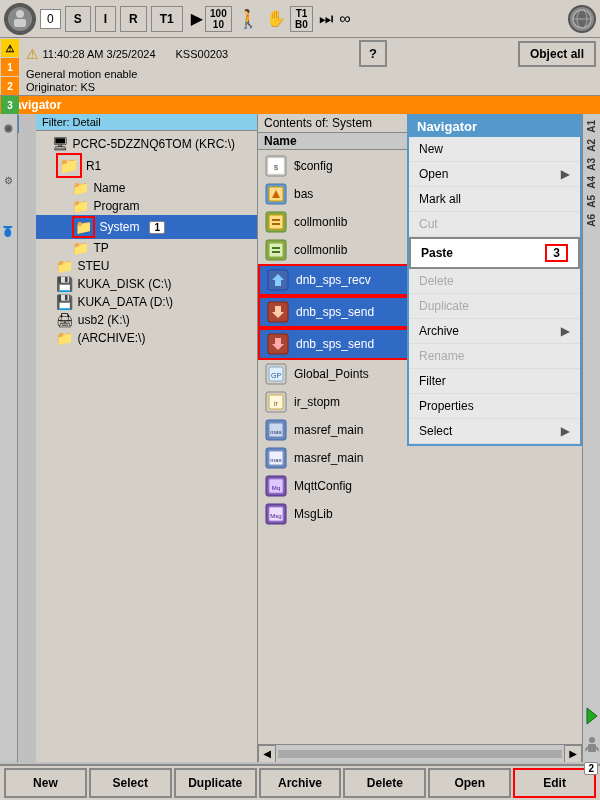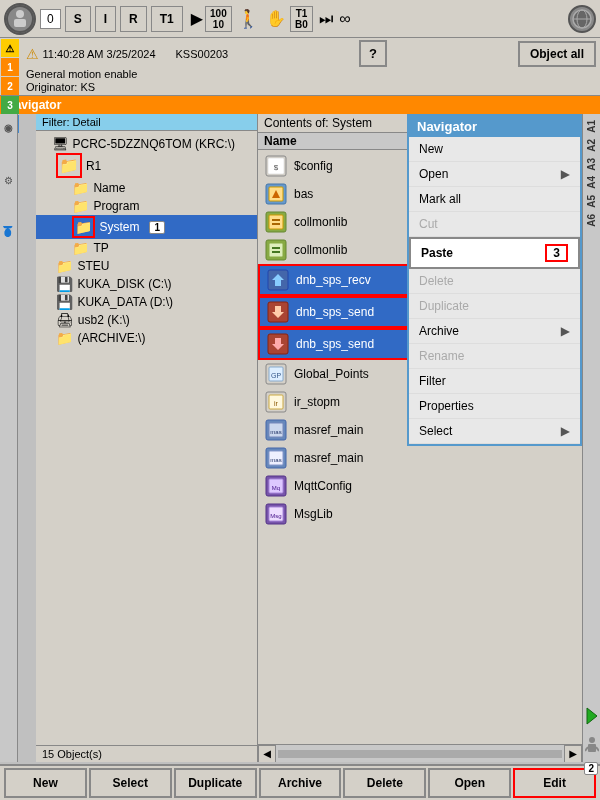--- a/index.html
+++ b/index.html
@@ -258,21 +258,20 @@
       <div class="tree-item" style="padding-left:20px;">
         <span style="font-size:14px;">🖨</span>
         <span class="item-label">usb2 (K:\)</span>
       </div>
 
       <div class="tree-item" style="padding-left:20px;">
         <span style="font-size:14px; color:#f0a000;">📁</span>
         <span class="item-label">(ARCHIVE:\)</span>
       </div>
     </div>
-    <div class="status-count">15 Object(s)</div>
   </div>
 
   <div class="right-panel" style="flex:1; position:relative; overflow:hidden;">
     <div class="contents-header">
       <span>Contents of: System</span>
     </div>
     <div class="col-header">
       <span>Name</span>
     </div>
     <div class="file-list" style="height:calc(100% - 44px - 18px);">

